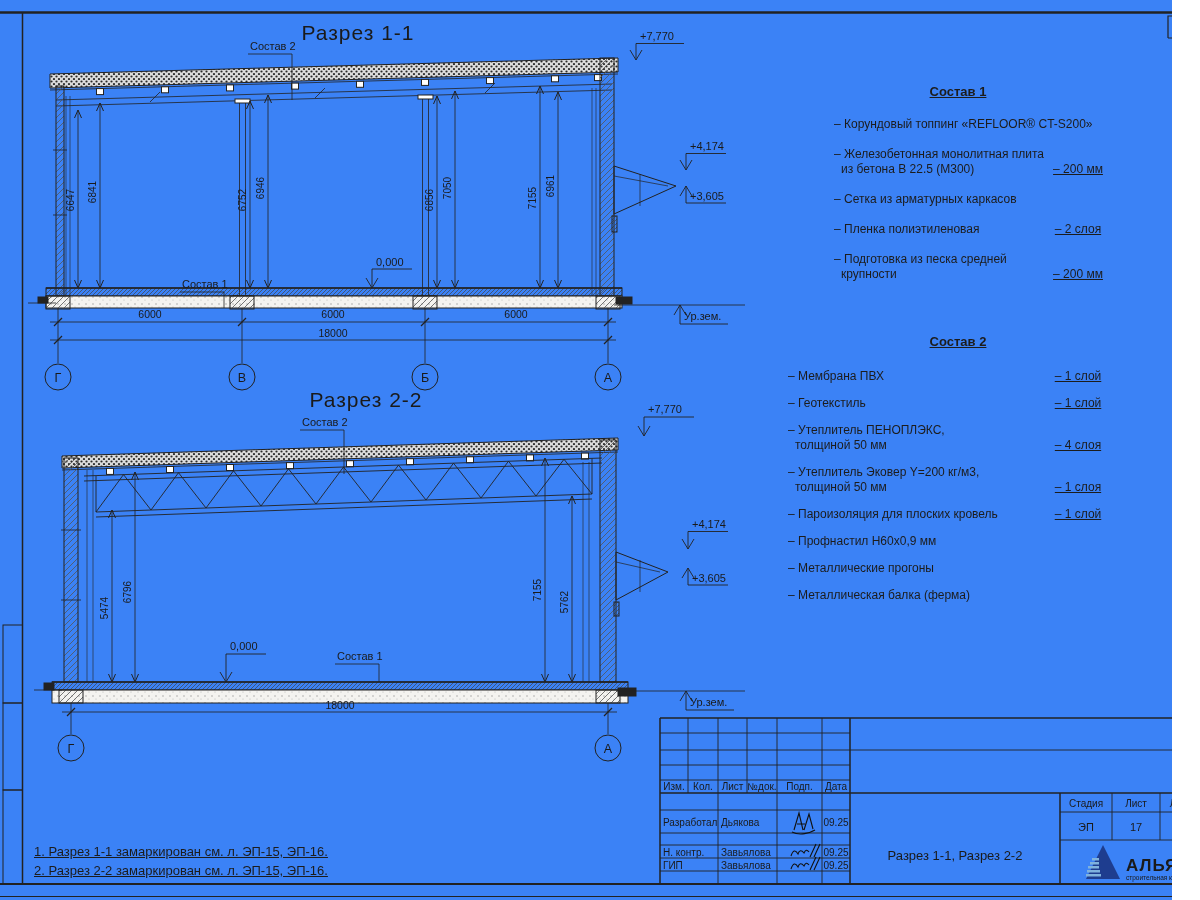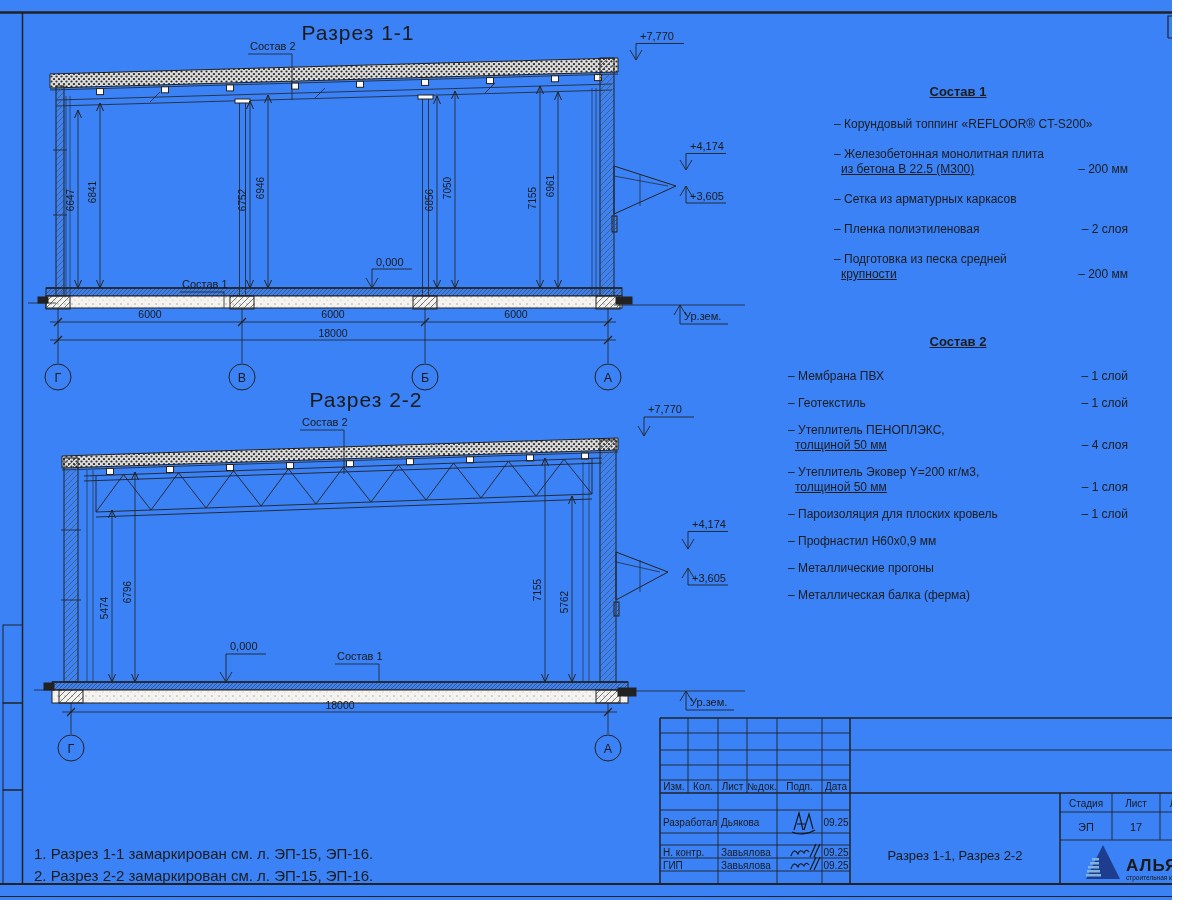--- a/index.html
+++ b/index.html
@@ -8,23 +8,23 @@
   svg{position:absolute;left:0;top:0;}
   svg text{fill:#1a1a1a;font-family:"Liberation Sans",sans-serif;}
   .sostav{position:absolute;width:340px;font-size:12px;line-height:15px;color:#1c1c1c;}
   #sostav1{left:788px;top:84px;}
   #sostav2{left:788px;top:334px;}
   .sostav h3{margin:0 0 18px;text-align:center;font-size:13px;font-weight:bold;text-decoration:underline;}
   #sostav2 h3{margin-bottom:20px;}
   #sostav1 .item{margin-bottom:15px;margin-left:46px;}
   #sostav2 .item{margin-bottom:12px;}
   .row{display:flex;white-space:nowrap;}
-  .row .v{margin-left:auto;width:100px;flex:none;text-align:right;}
-  .row .l2{padding-left:7px;text-decoration:underline;}
-  #notes{position:absolute;left:34px;top:843px;font-size:15px;line-height:1.45;color:#1c1c1c;}
+  .row .v{margin-left:auto;width:100px;flex:none;text-align:center;text-decoration:underline;}
+  .row .l2{padding-left:7px;}
+  #notes{position:absolute;left:34px;top:843px;font-size:13px;line-height:1.45;color:#1c1c1c;text-decoration:underline;}
 </style>
 </head>
 <body>
 
 <div id="sheet">
 
 <svg width="1200" height="900" viewBox="0 0 1200 900">
   <defs>
     <pattern id="h45" width="6" height="6" patternUnits="userSpaceOnUse">
       <path d="M0 6 L6 0" stroke="#555" stroke-width="0.8" fill="none"></path>

